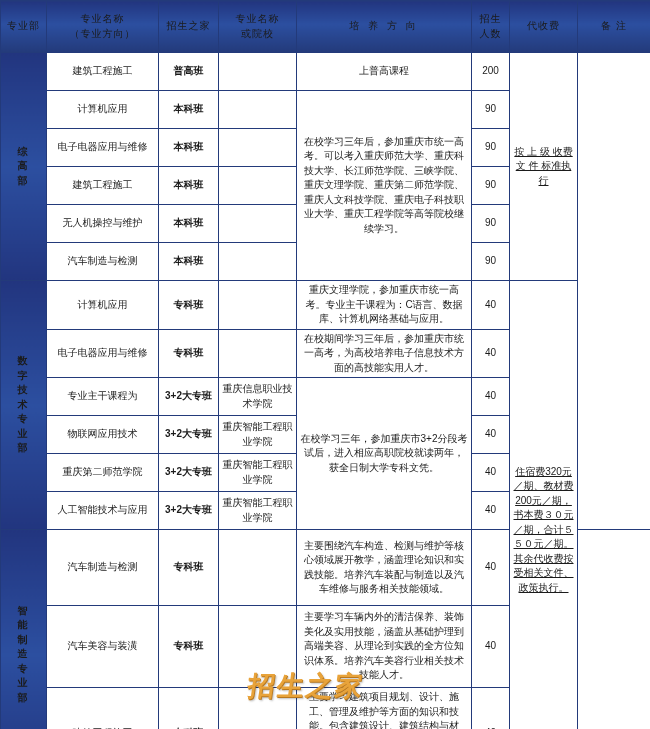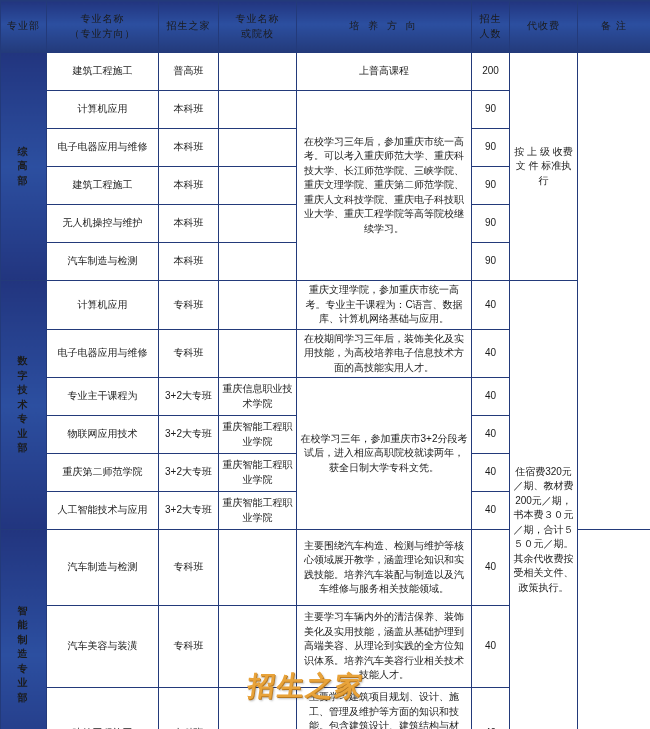--- a/index.html
+++ b/index.html
@@ -44,34 +44,35 @@
     color: #ffffff;
     font-size: 16px;
     font-weight: bold;
     letter-spacing: 2px;
     width: 46px;
     padding: 4px 10px;
     line-height: 1.25;
   }
   td.dept span { display: block; }
   td.major { text-align: center; font-size: 10.5px; }
-  td.classtype { font-size: 10.5px; }
+  td.classtype { font-size: 10.5px; font-weight: bold; }
   td.partner { font-size: 10.5px; line-height: 1.4; }
   td.direction {
     text-align: left;
     font-size: 10px;
     line-height: 1.5;
     padding: 4px 5px;
   }
   td.count { font-size: 11px; }
   td.fee {
     text-align: left;
     font-size: 10px;
     line-height: 1.55;
     padding: 5px 4px;
+    text-decoration: underline;
   }
   td.remark {
     font-size: 10px;
     line-height: 1.5;
     padding: 4px 3px;
     word-break: break-all;
   }
   .watermark {
     position: absolute;
     left: 248px;
@@ -193,21 +194,21 @@
         <td class="classtype">专科班</td>
         <td class="partner"></td>
         <td class="direction">重庆文理学院，参加重庆市统一高考。专业主干课程为：C语言、数据库、计算机网络基础与应用。</td>
         <td class="count">40</td>
         <td class="fee" rowspan="9">住宿费320元／期、教材费200元／期，书本费３０元／期，合计５５０元／期。其余代收费按受相关文件、政策执行。</td>
       </tr>
       <tr style="height:42px;">
         <td class="major">电子电器应用与维修</td>
         <td class="classtype">专科班</td>
         <td class="partner"></td>
-        <td class="direction">在校期间学习三年后，装饰美化及实用技能，为高校培养电子信息技术方面的高技能实用人才。</td>
+        <td class="direction">在校期间学习三年后，参加重庆市统一高考，为高校培养电子信息技术方面的高技能实用人才。</td>
         <td class="count">40</td>
       </tr>
       <tr style="height:38px;">
         <td class="major">专业主干课程为</td>
         <td class="classtype">3+2大专班</td>
         <td class="partner">重庆信息职业技术学院</td>
         <td class="direction" rowspan="4">在校学习三年，参加重庆市3+2分段考试后，进入相应高职院校就读两年，获全日制大学专科文凭。</td>
         <td class="count">40</td>
       </tr>
       <tr style="height:38px;">

